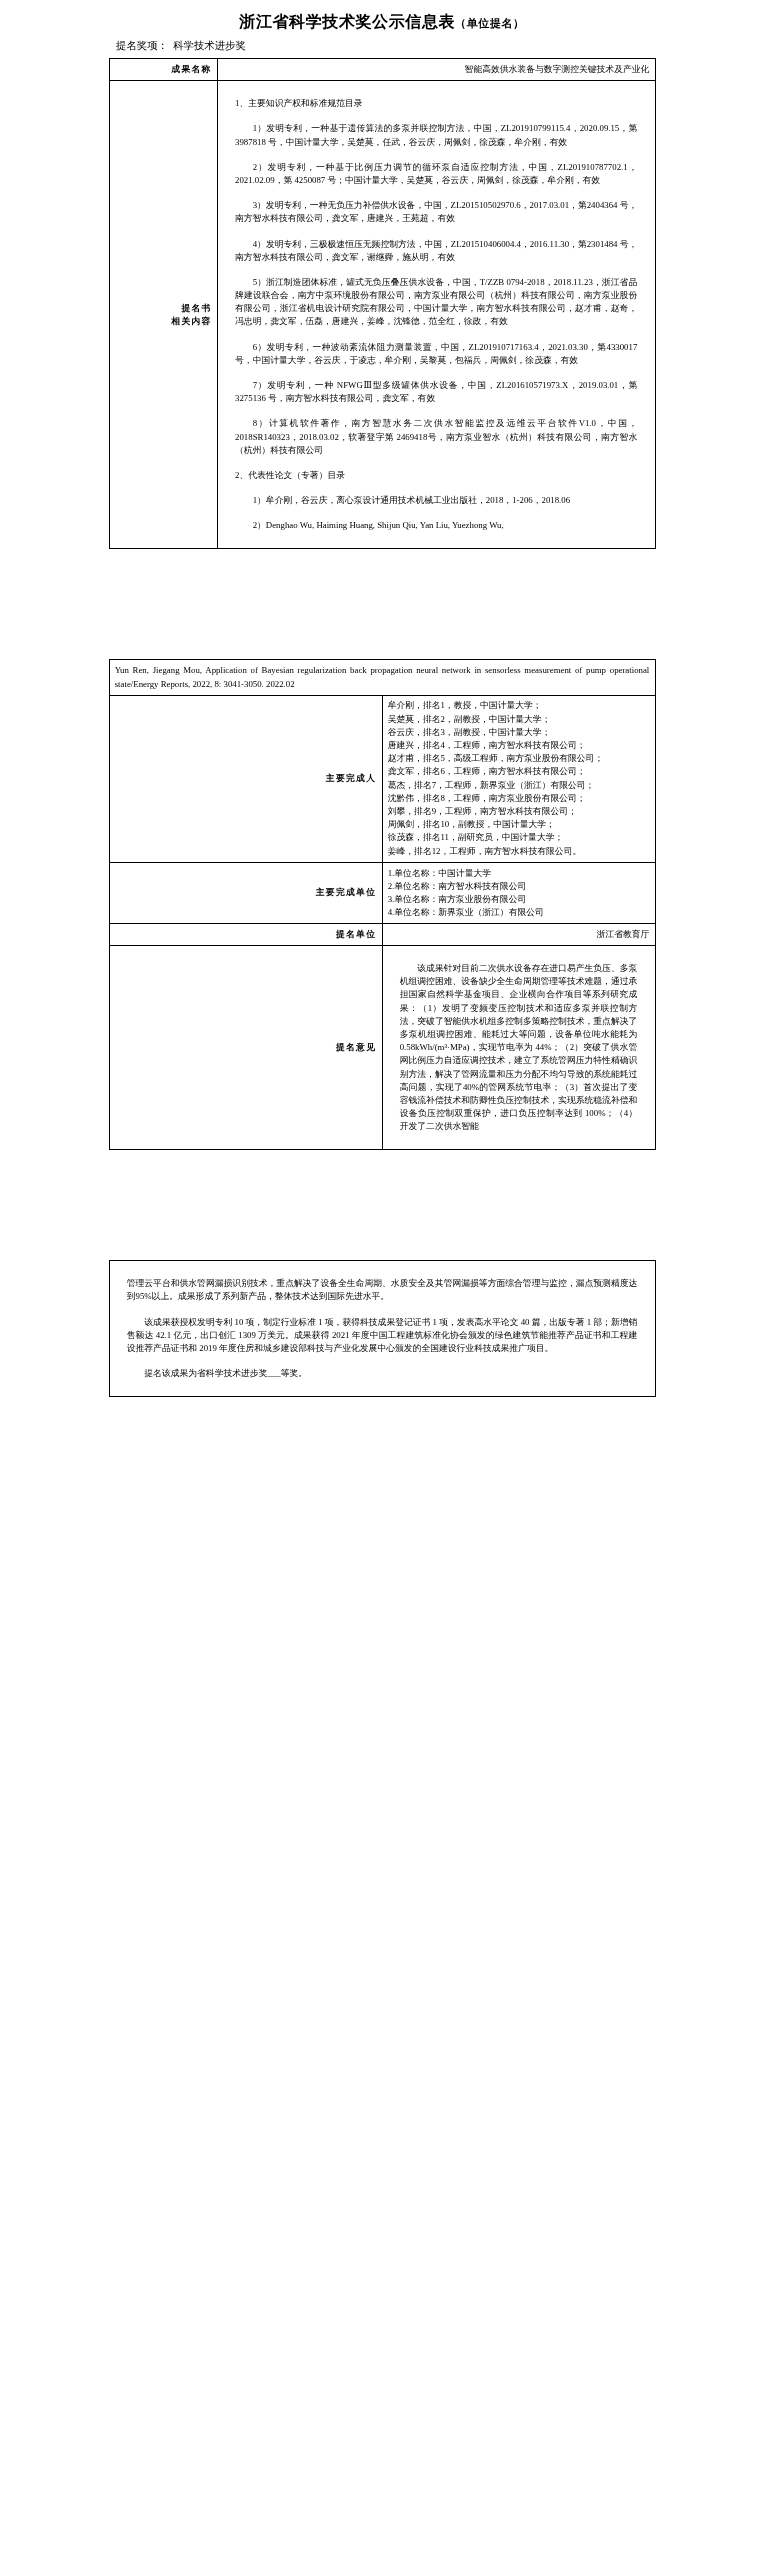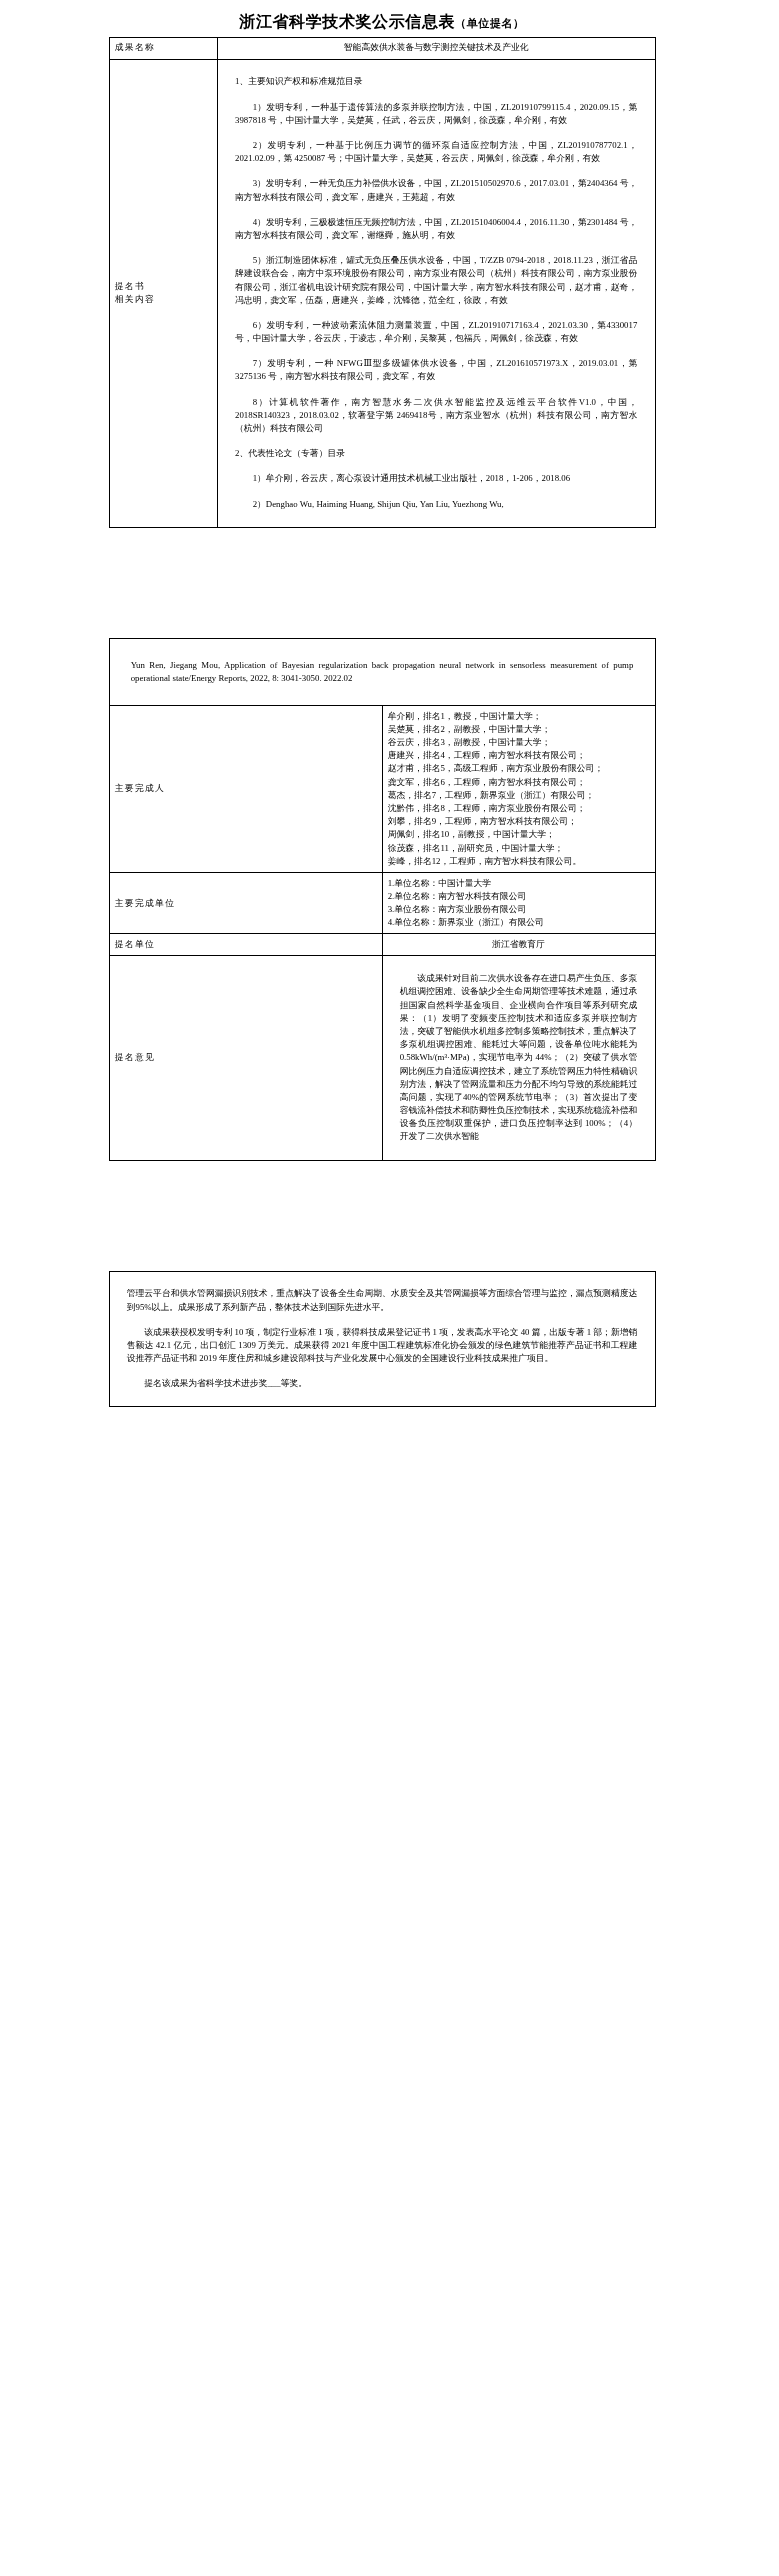--- a/index.html
+++ b/index.html
@@ -47,63 +47,66 @@
   }
   table.main td {
     border: 0.6px solid #000000;
     vertical-align: middle;
     padding: 3.9px 5.2px;
     font-size: 8.8px;
     line-height: 1.5;
   }
   td.label-cell {
     width: 97px;
-    text-align: left;
-    font-weight: normal;
+    text-align: right;
+    font-weight: bold;
     font-size: 9.7px;
     letter-spacing: 1.3px;
   }
   td.value-center {
-    text-align: center;
+    text-align: right;
     font-size: 8.8px;
   }
   td.value-body {
     text-align: left;
     font-size: 8.6px;
     line-height: 1.62;
   }
   .indent2 {
     text-indent: 2em;
   }
   .para {
     margin: 12px;
     text-align: justify;
   }
   .people-line {
     margin: 0;
     text-align: left;
   }
   .en-para {
     text-align: justify;
-    margin: 16px;
+    margin: 0;
     font-family: "Liberation Serif", "DejaVu Serif", serif;
   }
   .page-break {
     height: 110px;
   }
 </style>
 </head>
 <body>
 
 <div class="page">
 
   <div class="doc-title">
     <span>浙江省科学技术奖公示信息表</span><span class="sub">（单位提名）</span>
   </div>
 
+  <div class="award-line">
+    <span class="label">提名奖项：</span><span class="value">科学技术进步奖</span>
+  </div>
 
   <table class="main">
     <tbody>
         <tr>
       <td class="label-cell">成果名称</td>
       <td class="value-center">智能高效供水装备与数字测控关键技术及产业化</td>
     </tr>
     <tr>
       <td class="label-cell">提名书<br>相关内容</td>
       <td class="value-body">

